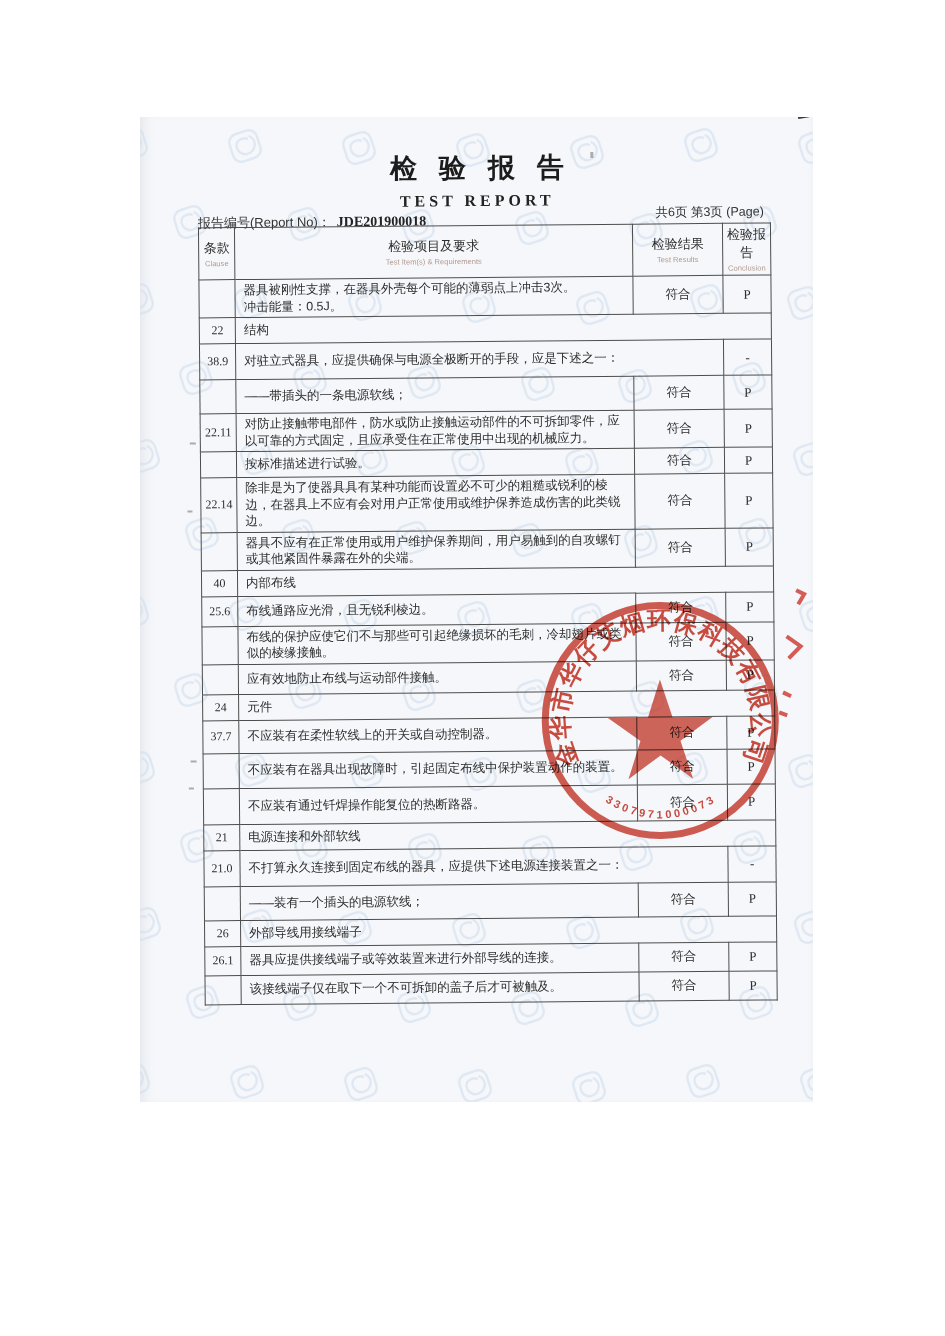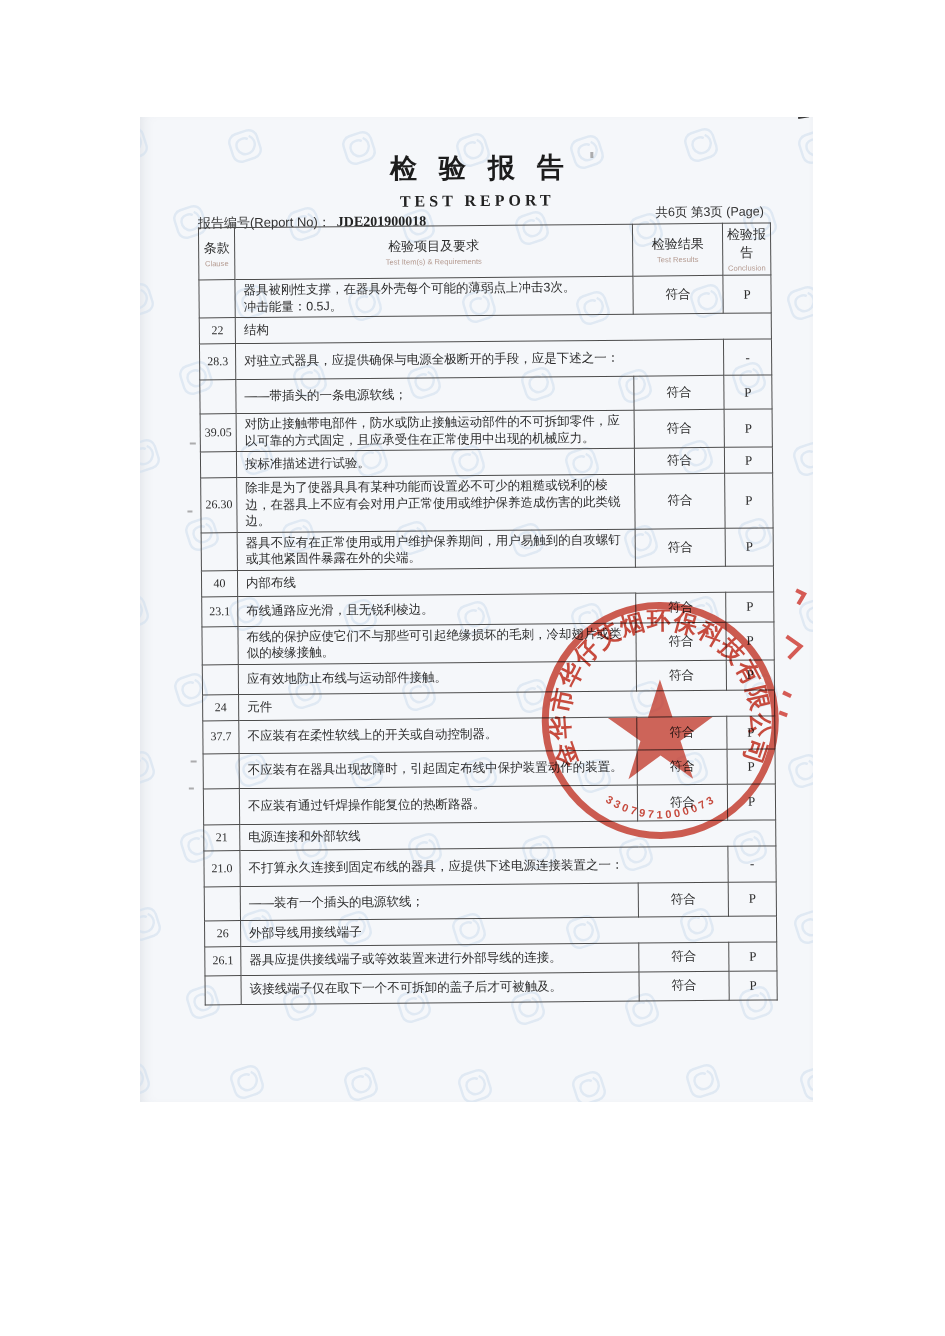--- a/index.html
+++ b/index.html
@@ -621,60 +621,60 @@
             <td class="item">器具被刚性支撑，在器具外壳每个可能的薄弱点上冲击3次。
 冲击能量：0.5J。</td>
             <td class="result">符合</td>
             <td class="concl">P</td>
           </tr>
           <tr style="height: 26px;">
             <td class="clause">22</td>
             <td class="item" colspan="3">结构</td>
           </tr>
           <tr style="height: 36px;">
-            <td class="clause">28.3</td>
+            <td class="clause">38.9</td>
             <td class="item" colspan="2">对驻立式器具，应提供确保与电源全极断开的手段，应是下述之一：</td>
             <td class="concl">-</td>
           </tr>
           <tr style="height: 34px;">
             <td class="clause"></td>
             <td class="item">——带插头的一条电源软线；</td>
             <td class="result">符合</td>
             <td class="concl">P</td>
           </tr>
           <tr style="height: 36px;">
-            <td class="clause">39.05</td>
+            <td class="clause">22.11</td>
             <td class="item">对防止接触带电部件，防水或防止接触运动部件的不可拆卸零件，应以可靠的方式固定，且应承受住在正常使用中出现的机械应力。</td>
             <td class="result">符合</td>
             <td class="concl">P</td>
           </tr>
           <tr style="height: 26px;">
             <td class="clause"></td>
             <td class="item">按标准描述进行试验。</td>
             <td class="result">符合</td>
             <td class="concl">P</td>
           </tr>
           <tr style="height: 36px;">
-            <td class="clause">26.30</td>
+            <td class="clause">22.14</td>
             <td class="item">除非是为了使器具具有某种功能而设置必不可少的粗糙或锐利的棱边，在器具上不应有会对用户正常使用或维护保养造成伤害的此类锐边。</td>
             <td class="result">符合</td>
             <td class="concl">P</td>
           </tr>
           <tr style="height: 36px;">
             <td class="clause"></td>
             <td class="item">器具不应有在正常使用或用户维护保养期间，用户易触到的自攻螺钉或其他紧固件暴露在外的尖端。</td>
             <td class="result">符合</td>
             <td class="concl">P</td>
           </tr>
           <tr style="height: 26px;">
             <td class="clause">40</td>
             <td class="item" colspan="3">内部布线</td>
           </tr>
           <tr style="height: 30px;">
-            <td class="clause">23.1</td>
+            <td class="clause">25.6</td>
             <td class="item">布线通路应光滑，且无锐利棱边。</td>
             <td class="result">符合</td>
             <td class="concl">P</td>
           </tr>
           <tr style="height: 36px;">
             <td class="clause"></td>
             <td class="item">布线的保护应使它们不与那些可引起绝缘损坏的毛刺，冷却翅片或类似的棱缘接触。</td>
             <td class="result">符合</td>
             <td class="concl">P</td>
           </tr>

